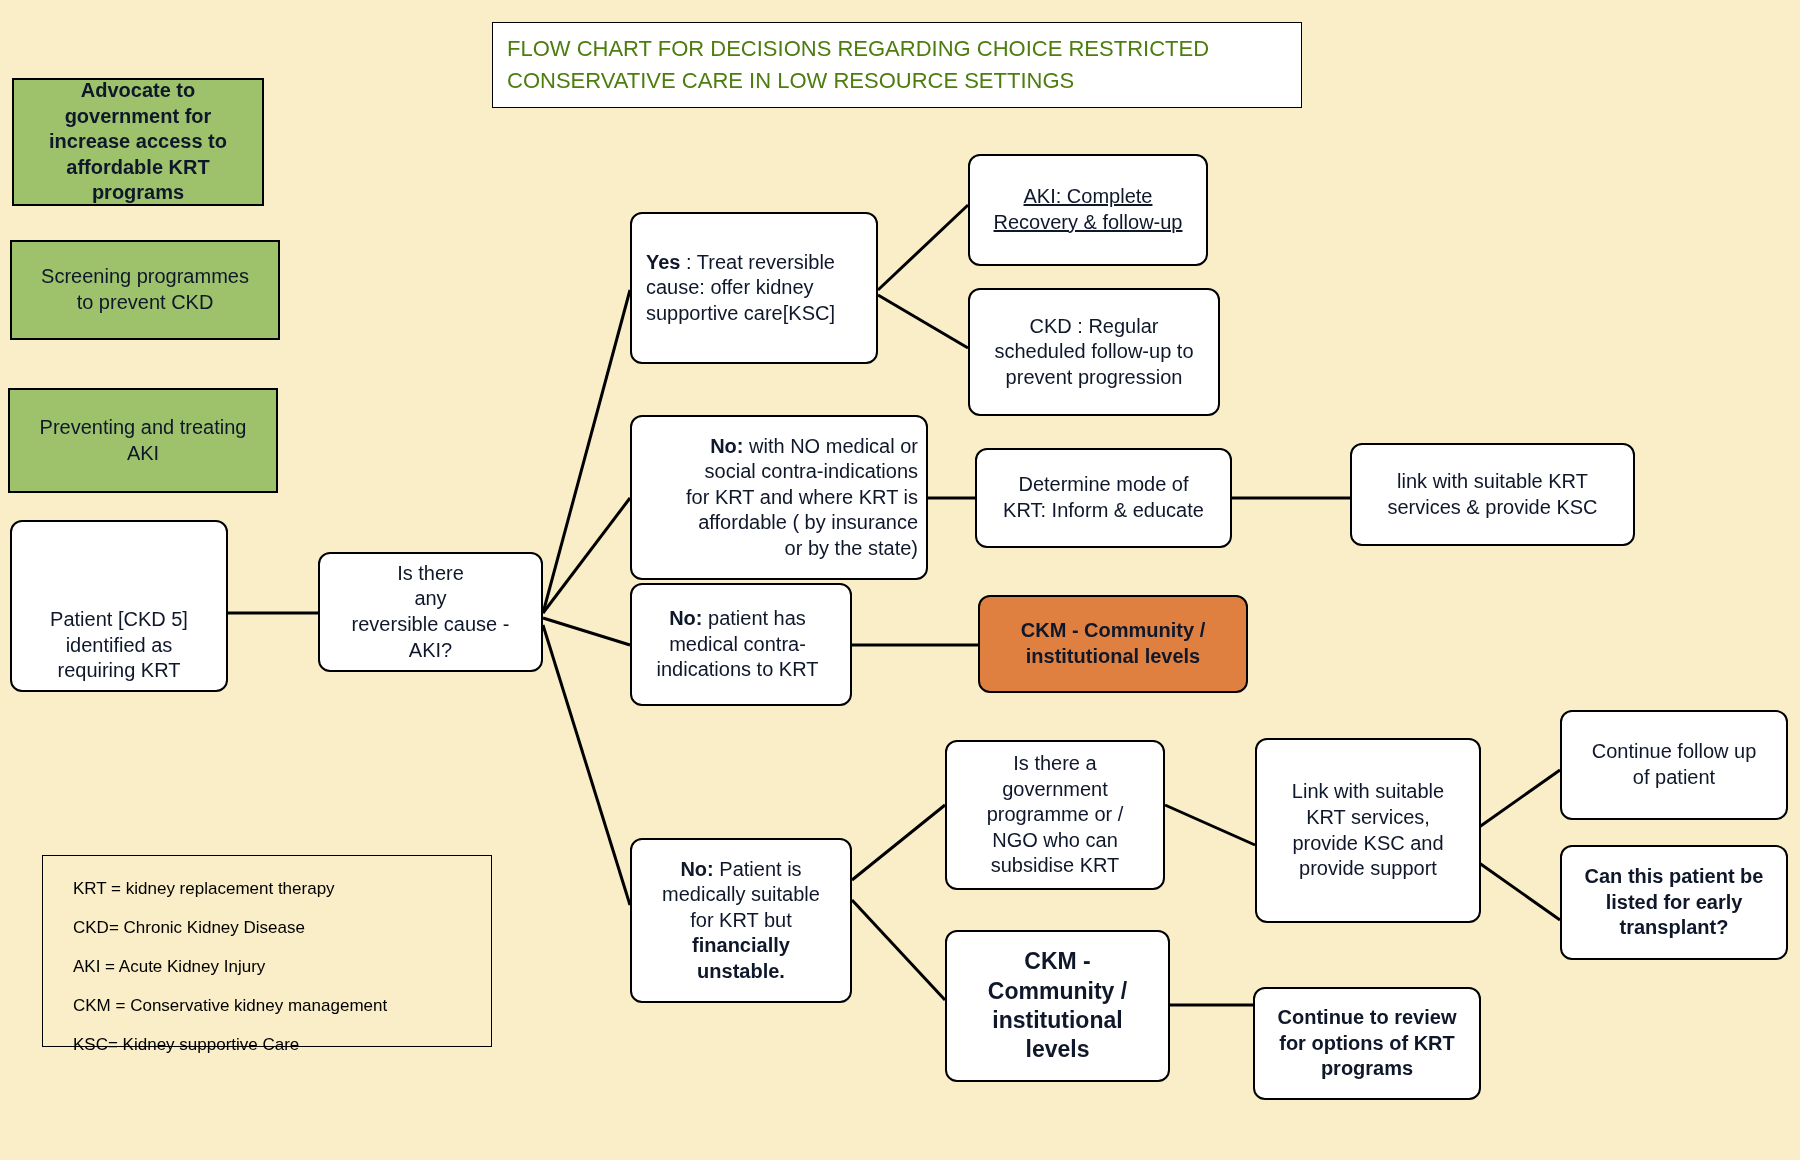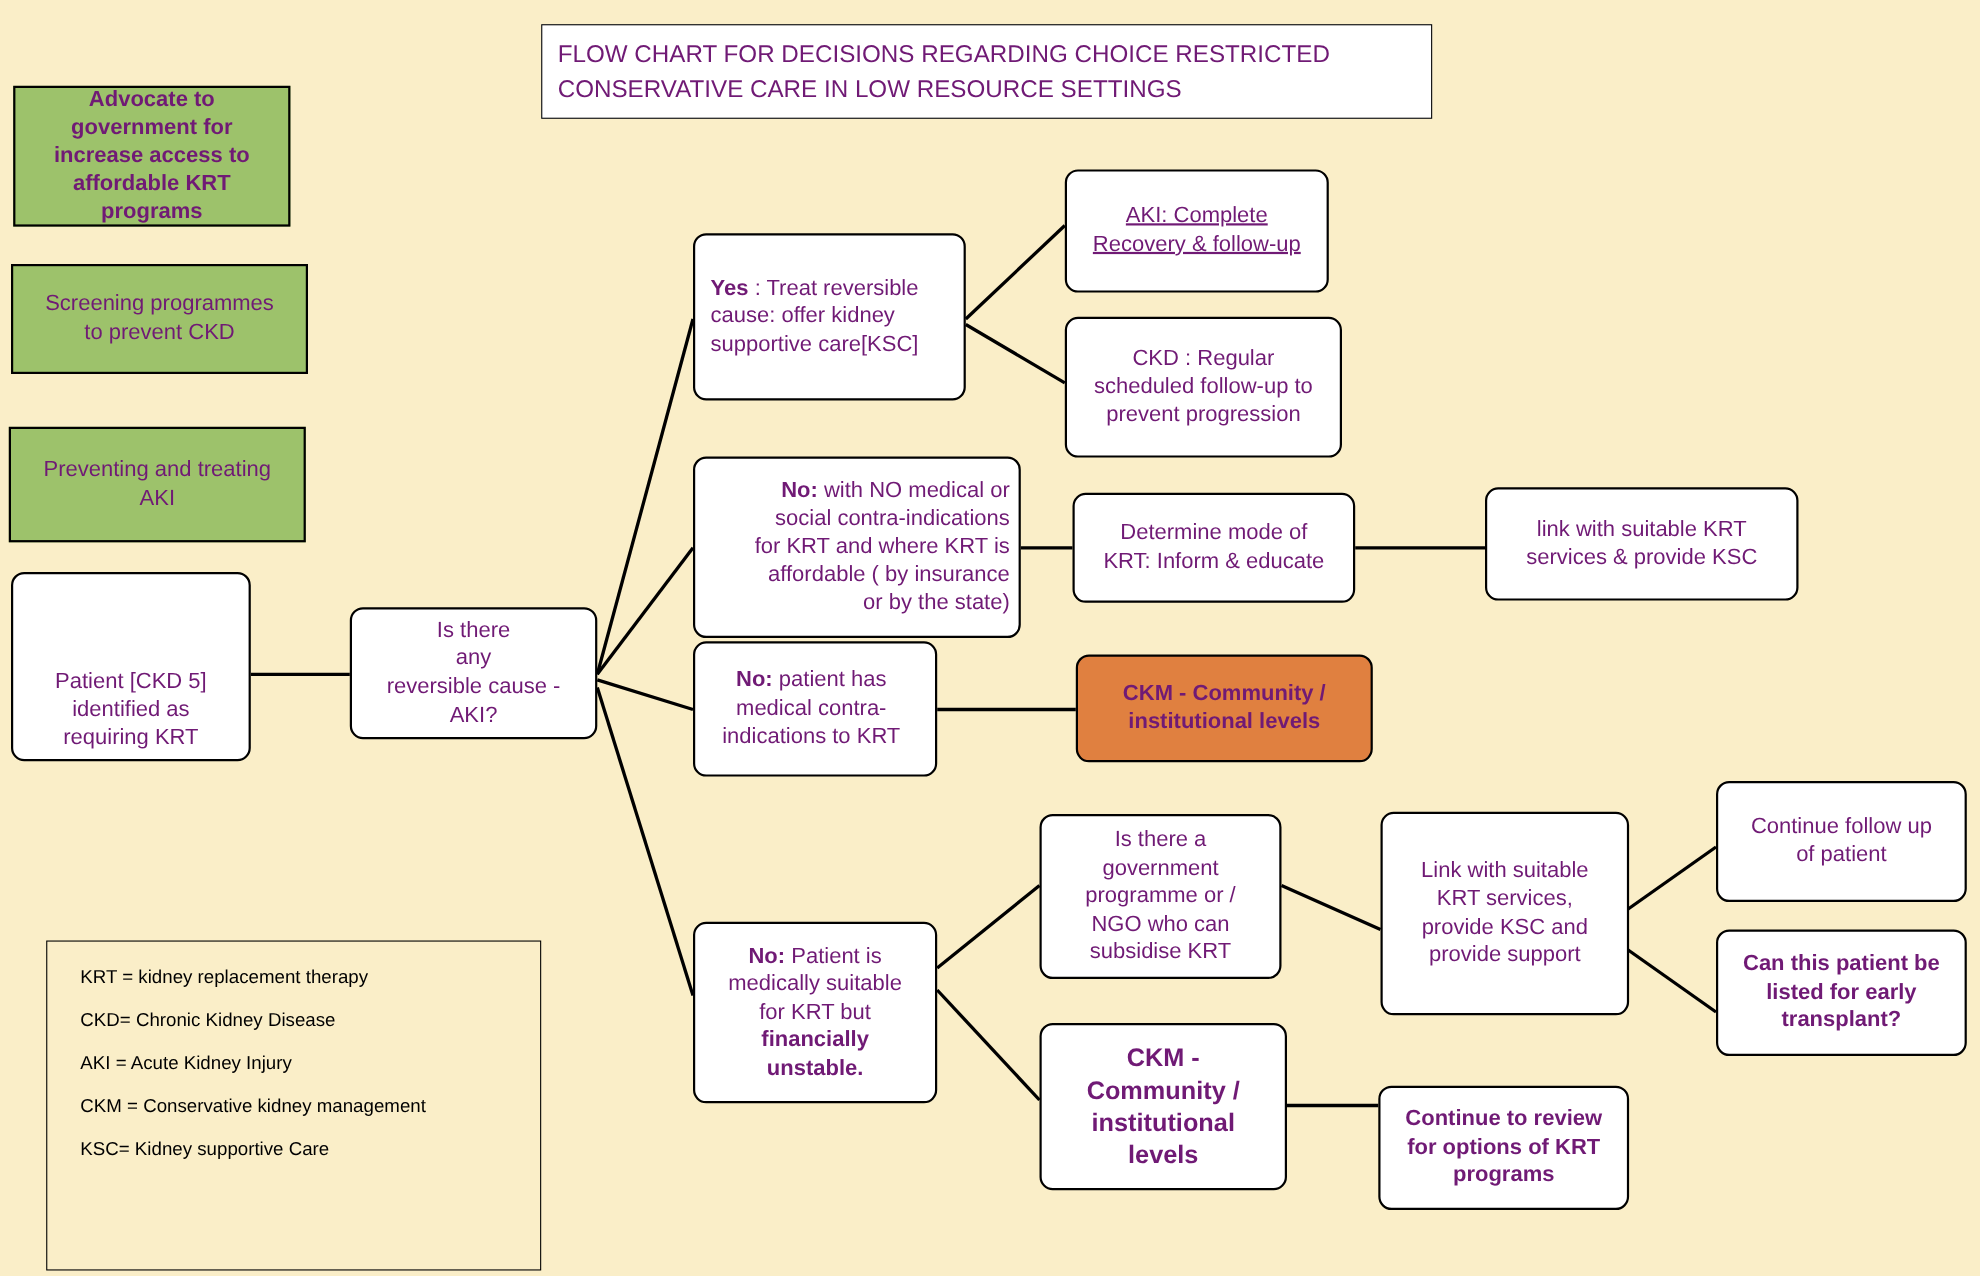--- a/index.html
+++ b/index.html
@@ -19,41 +19,41 @@
     background:#ffffff;
     border:2.5px solid #000;
     border-radius:12px;
     display:flex;
     align-items:center;
     justify-content:center;
     text-align:center;
     padding:6px 8px;
     line-height:1.28;
     font-size:20px;
-    color:#701a75;
+    color:#0f172a;
     z-index:2;
   }
   .node.green { background:#9dc26b; border-radius:0; border-width:2.5px; }
   .node.orange { background:#e08040; }
   .node.square { border-radius:0; }
   .node .txt { display:block; width:100%; white-space:pre-line; }
   .node.bold .txt { font-weight:bold; }
 
   .title {
     position:absolute;
     background:#ffffff;
     border:1.5px solid #000;
     border-radius:0;
     padding:10px 14px;
     font-size:22px;
     line-height:1.45;
     text-align:left;
     white-space:pre-line;
     z-index:2;
-    color:#701a75;
+    color:#4d7c0f;
   }
 
   .legend {
     position:absolute;
     background:#faeec8;
     border:1.5px solid #000;
     padding:14px 18px;
     z-index:2;
   }
   .legend .row {
@@ -219,21 +219,21 @@
 institutional
 levels</span>
   </div>
 
   <div class="node bold" style="left:1253px; top:950px; width:228px; height:113px;margin-top:37px;">
     <span class="txt">Continue to review
 for options of KRT
 programs</span>
   </div>
 
-  <div class="legend" style="left:42px; top:855px; width:450px; height:300px;">
+  <div class="legend" style="left:42px; top:855px; width:450px; height:192px;">
     <div class="row">KRT = kidney replacement therapy</div>
     <div class="row">CKD= Chronic Kidney Disease</div>
     <div class="row">AKI = Acute Kidney Injury</div>
     <div class="row">CKM = Conservative kidney management</div>
     <div class="row">KSC= Kidney supportive Care</div>
   </div>
 
 </div>
 
 </body></html>

